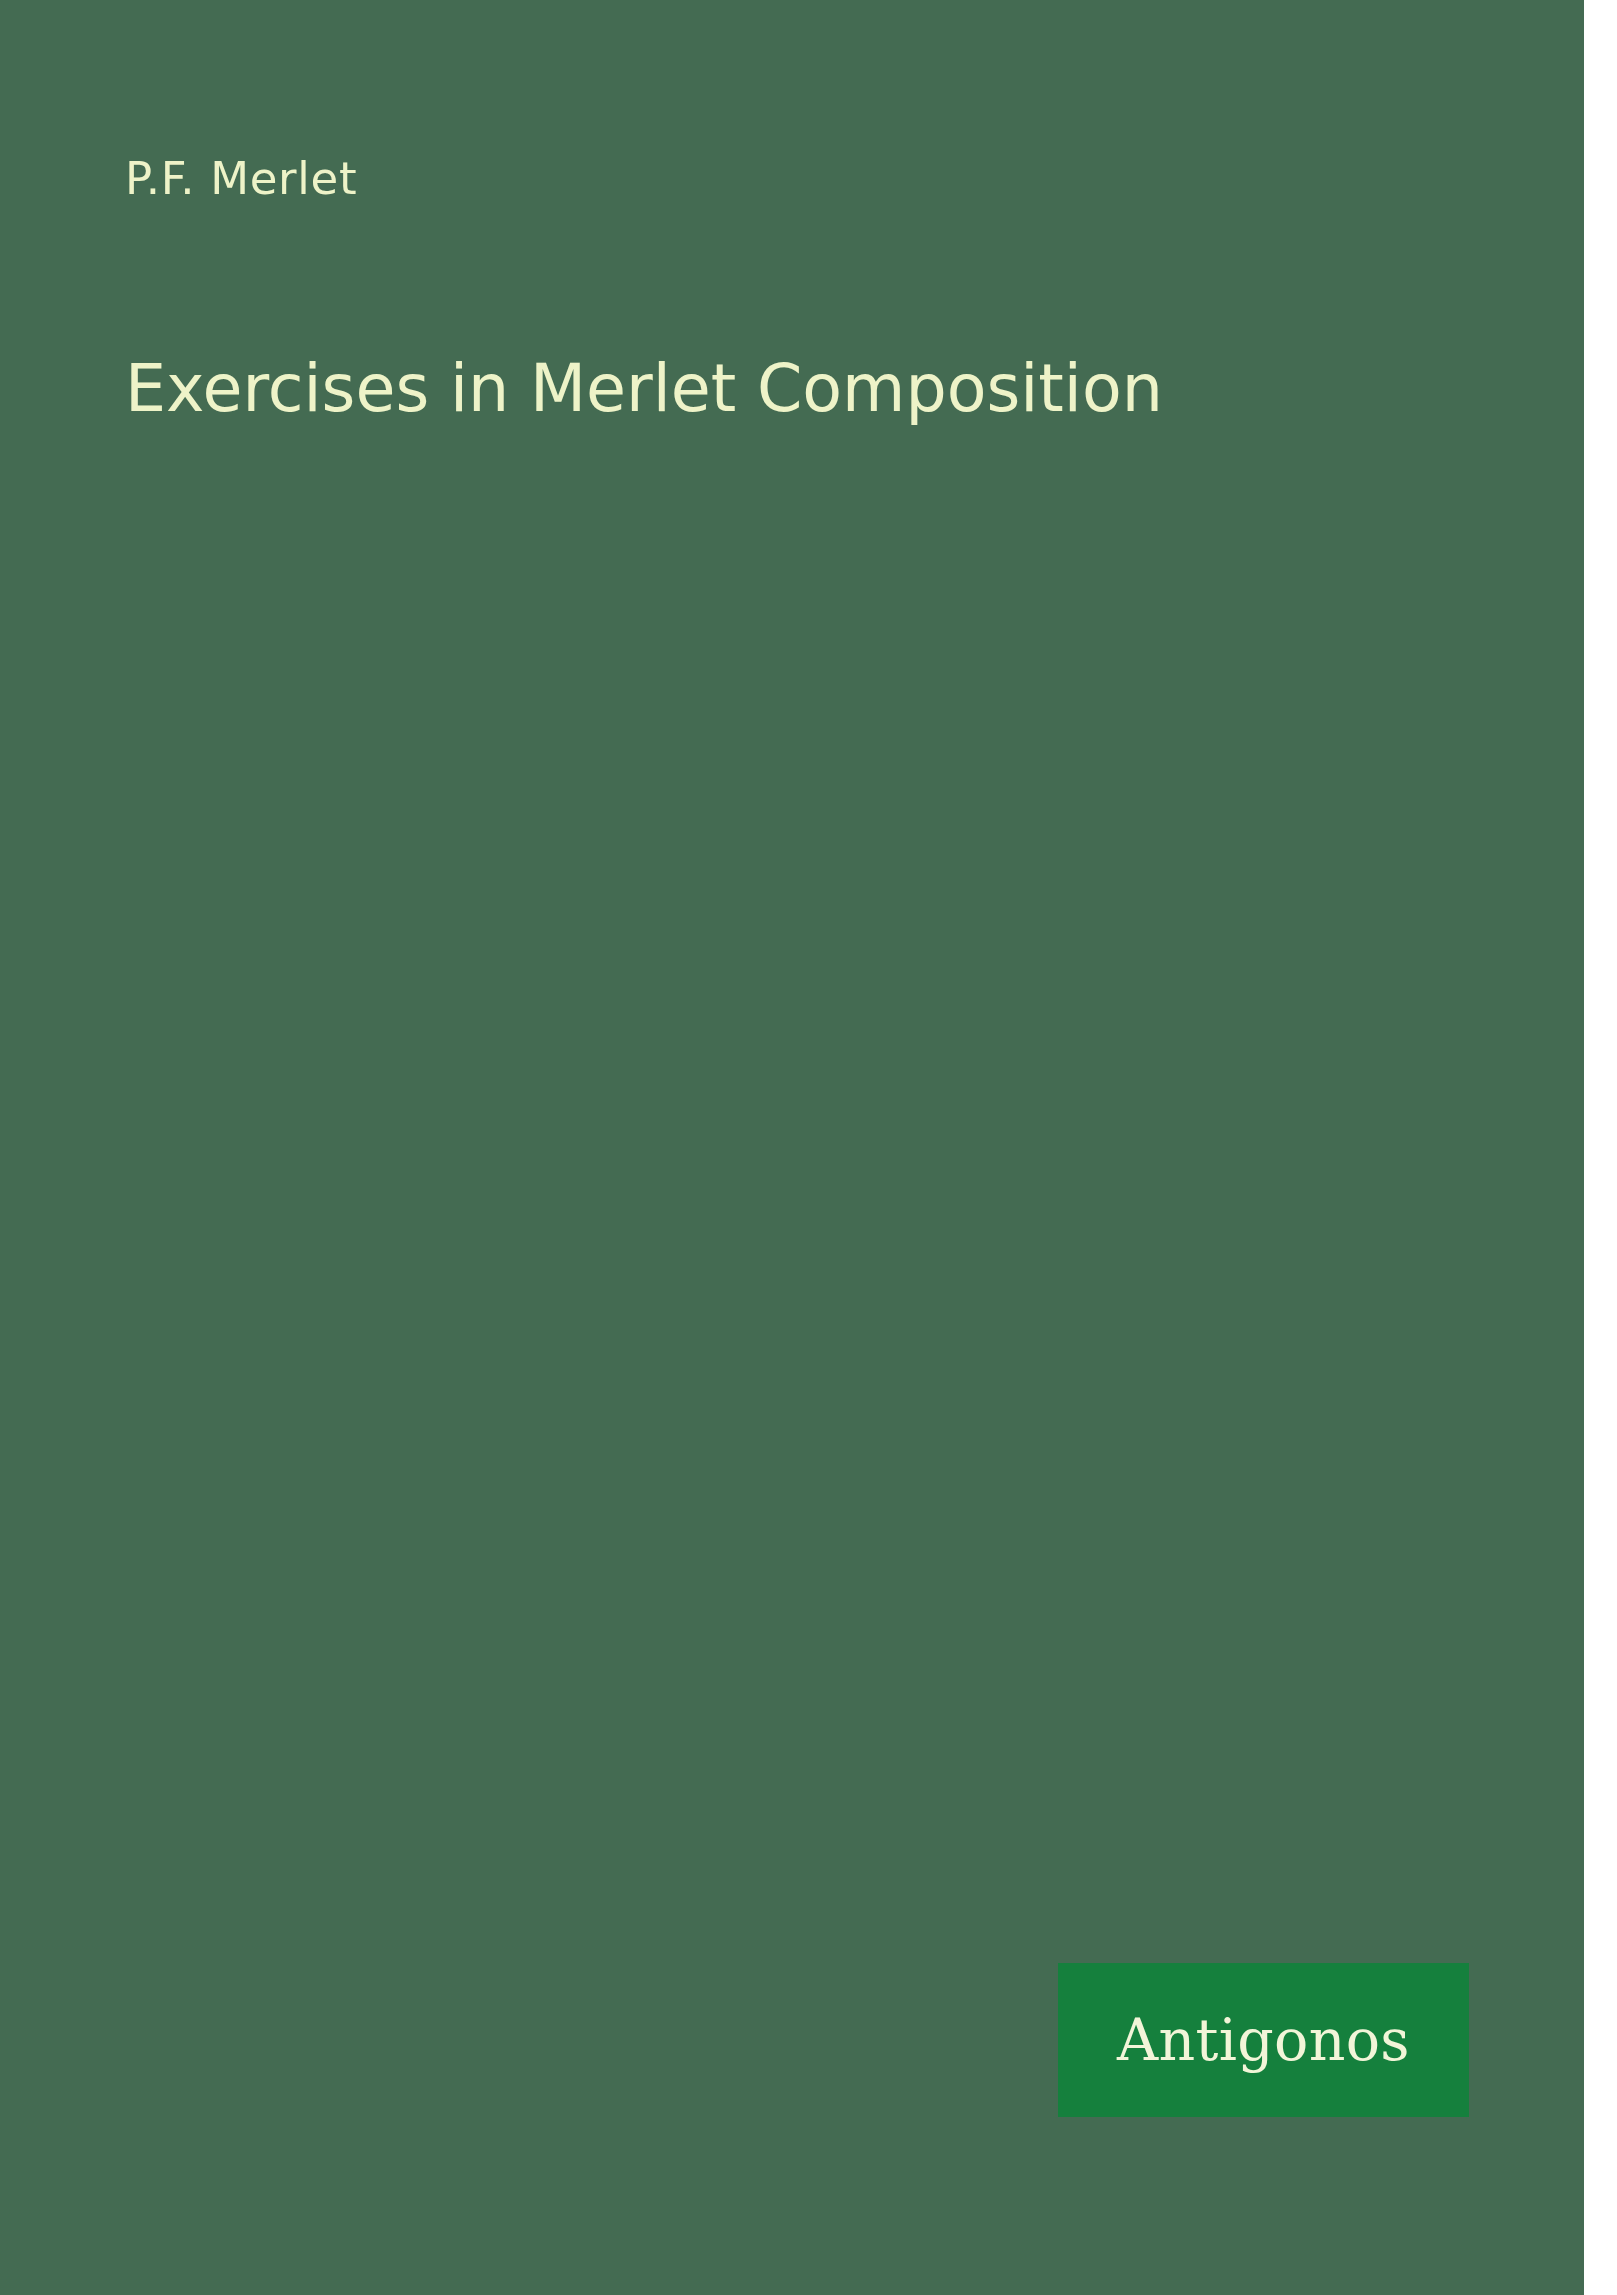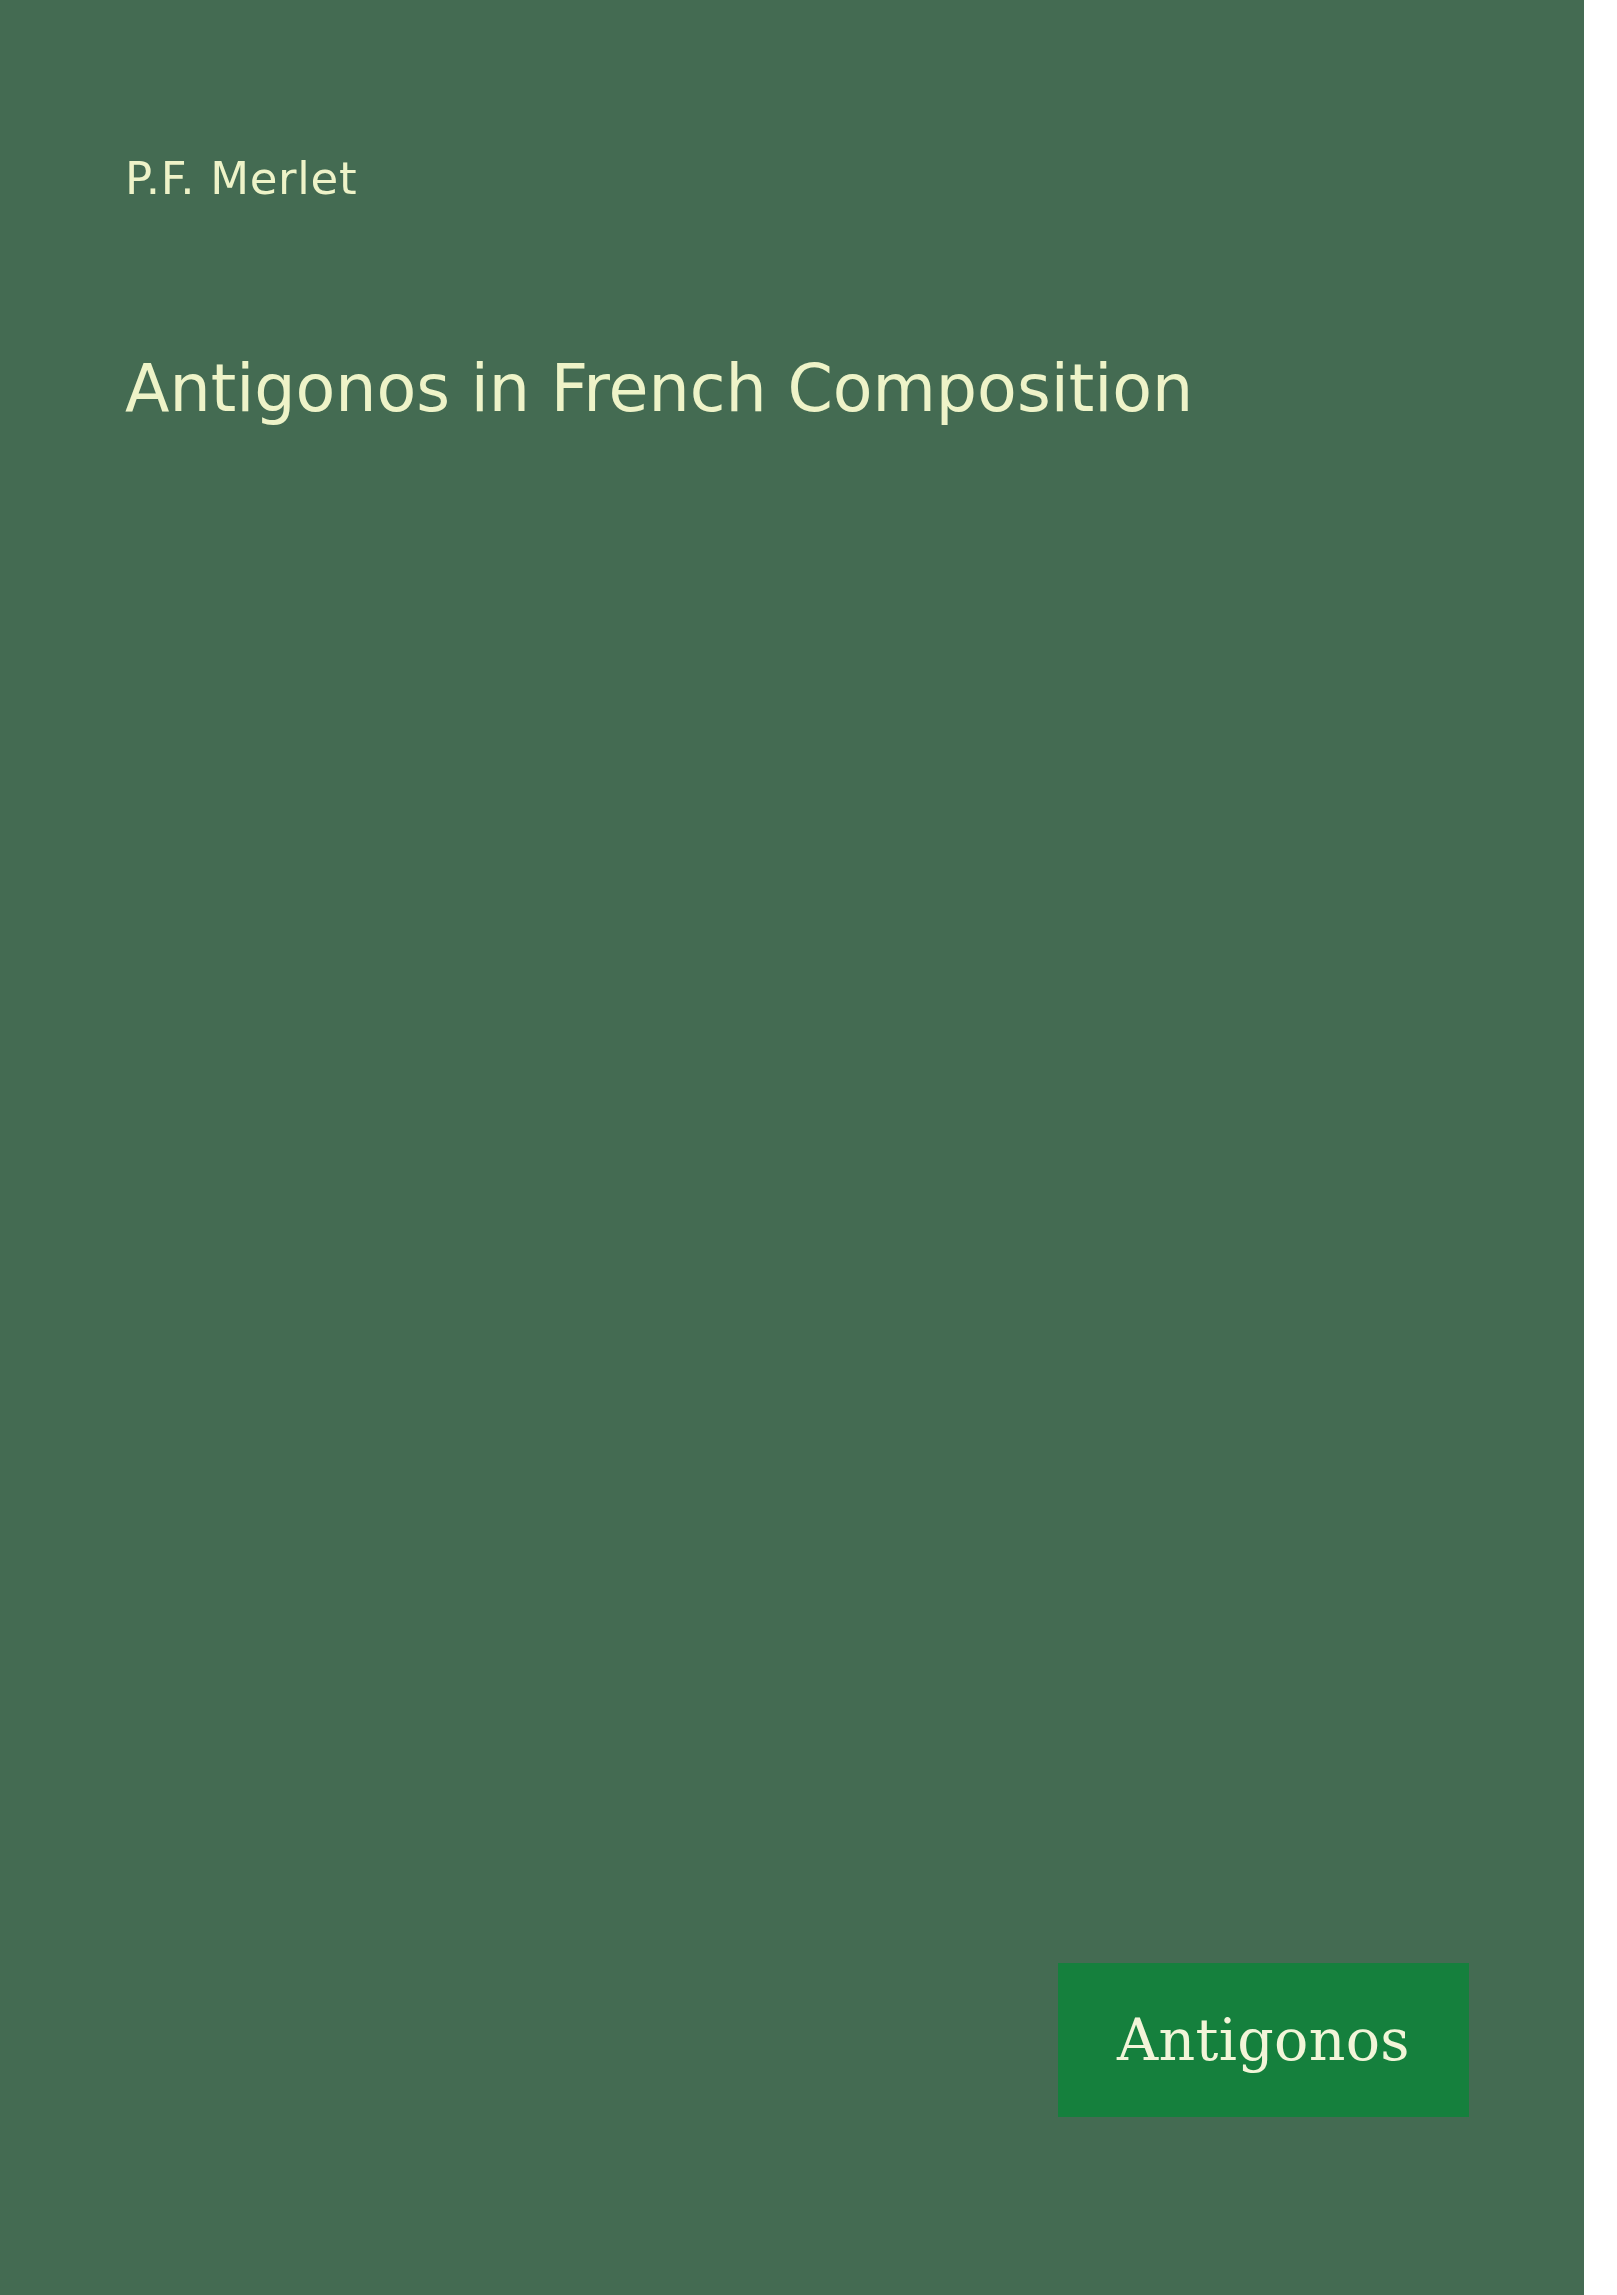--- a/index.html
+++ b/index.html
@@ -60,20 +60,20 @@
     white-space: nowrap;
   }
 </style>
 </head>
 <body>
 
 <div class="cover">
 
   <div class="author">P.F. Merlet</div>
 
-  <div class="title">Antigonos in French Composition</div>
+  <div class="title">Exercises in Merlet Composition</div>
 
   <div class="publisher-box">
     <span class="publisher-name">Antigonos</span>
   </div>
 
 </div>
 
 
 </body></html>

